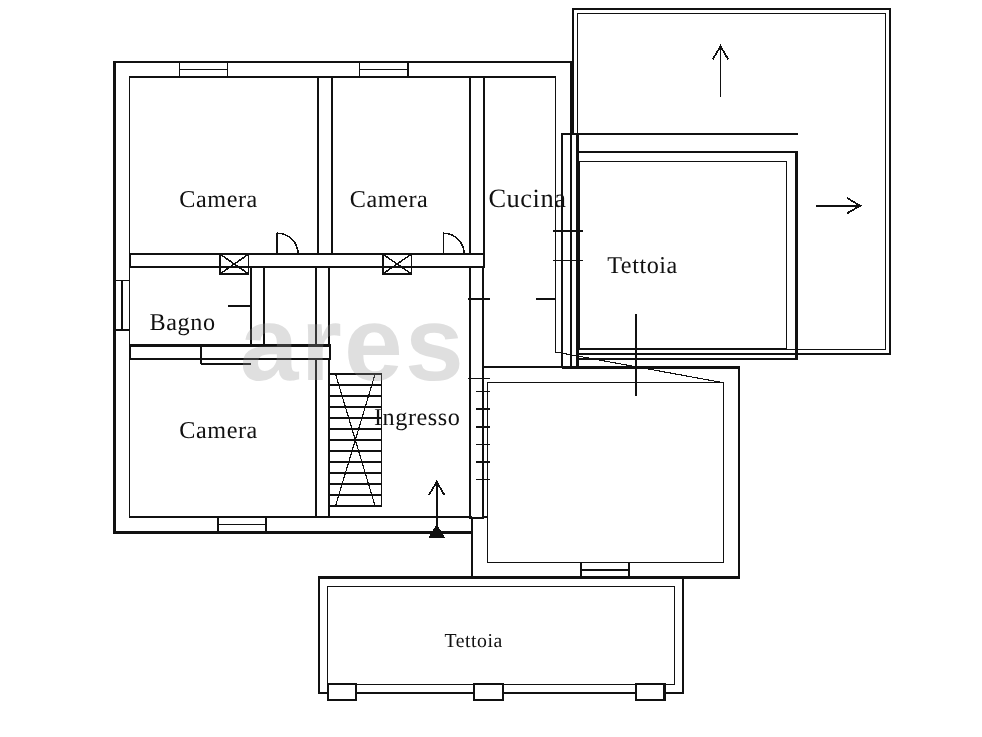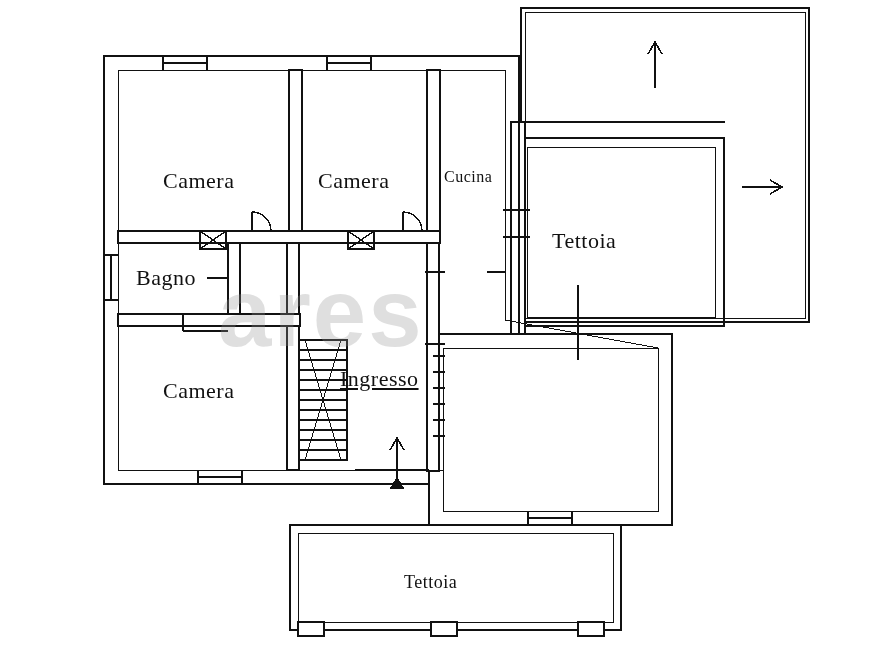--- a/index.html
+++ b/index.html
@@ -219,22 +219,22 @@
       <g stroke-width="1.4">
         <line x1="355" y1="484" x2="429" y2="484"></line>
         <line x1="355" y1="470" x2="429" y2="470"></line>
       </g>
 
     </g>
   </svg>
 
   <div class="room-label" style="left:163px; top:168px; font-size:22px;">Camera</div>
   <div class="room-label" style="left:318px; top:168px; font-size:22px;">Camera</div>
-  <div class="room-label" style="left:444px; top:168px; font-size:16px;text-align:right;">Cucina</div>
+  <div class="room-label" style="left:444px; top:168px; font-size:24px;text-align:right;">Cucina</div>
   <div class="room-label" style="left:552px; top:228px; font-size:22px;">Tettoia</div>
-  <div class="room-label" style="left:136px; top:265px; font-size:22px;">Bagno</div>
+  <div class="room-label" style="left:136px; top:280px; font-size:22px;">Bagno</div>
   <div class="room-label" style="left:163px; top:378px; font-size:22px;">Camera</div>
-  <div class="room-label" style="left:340px; top:366px; font-size:22px;text-decoration:underline;">Ingresso</div>
+  <div class="room-label" style="left:340px; top:366px; font-size:22px;">Ingresso</div>
   <div class="room-label" style="left:404px; top:572px; font-size:18px;">Tettoia</div>
 
   <div class="wm" style="left:218px; top:258px; font-size:96px;text-align:center;">ares</div>
 
 </div>
 
 </body></html>

